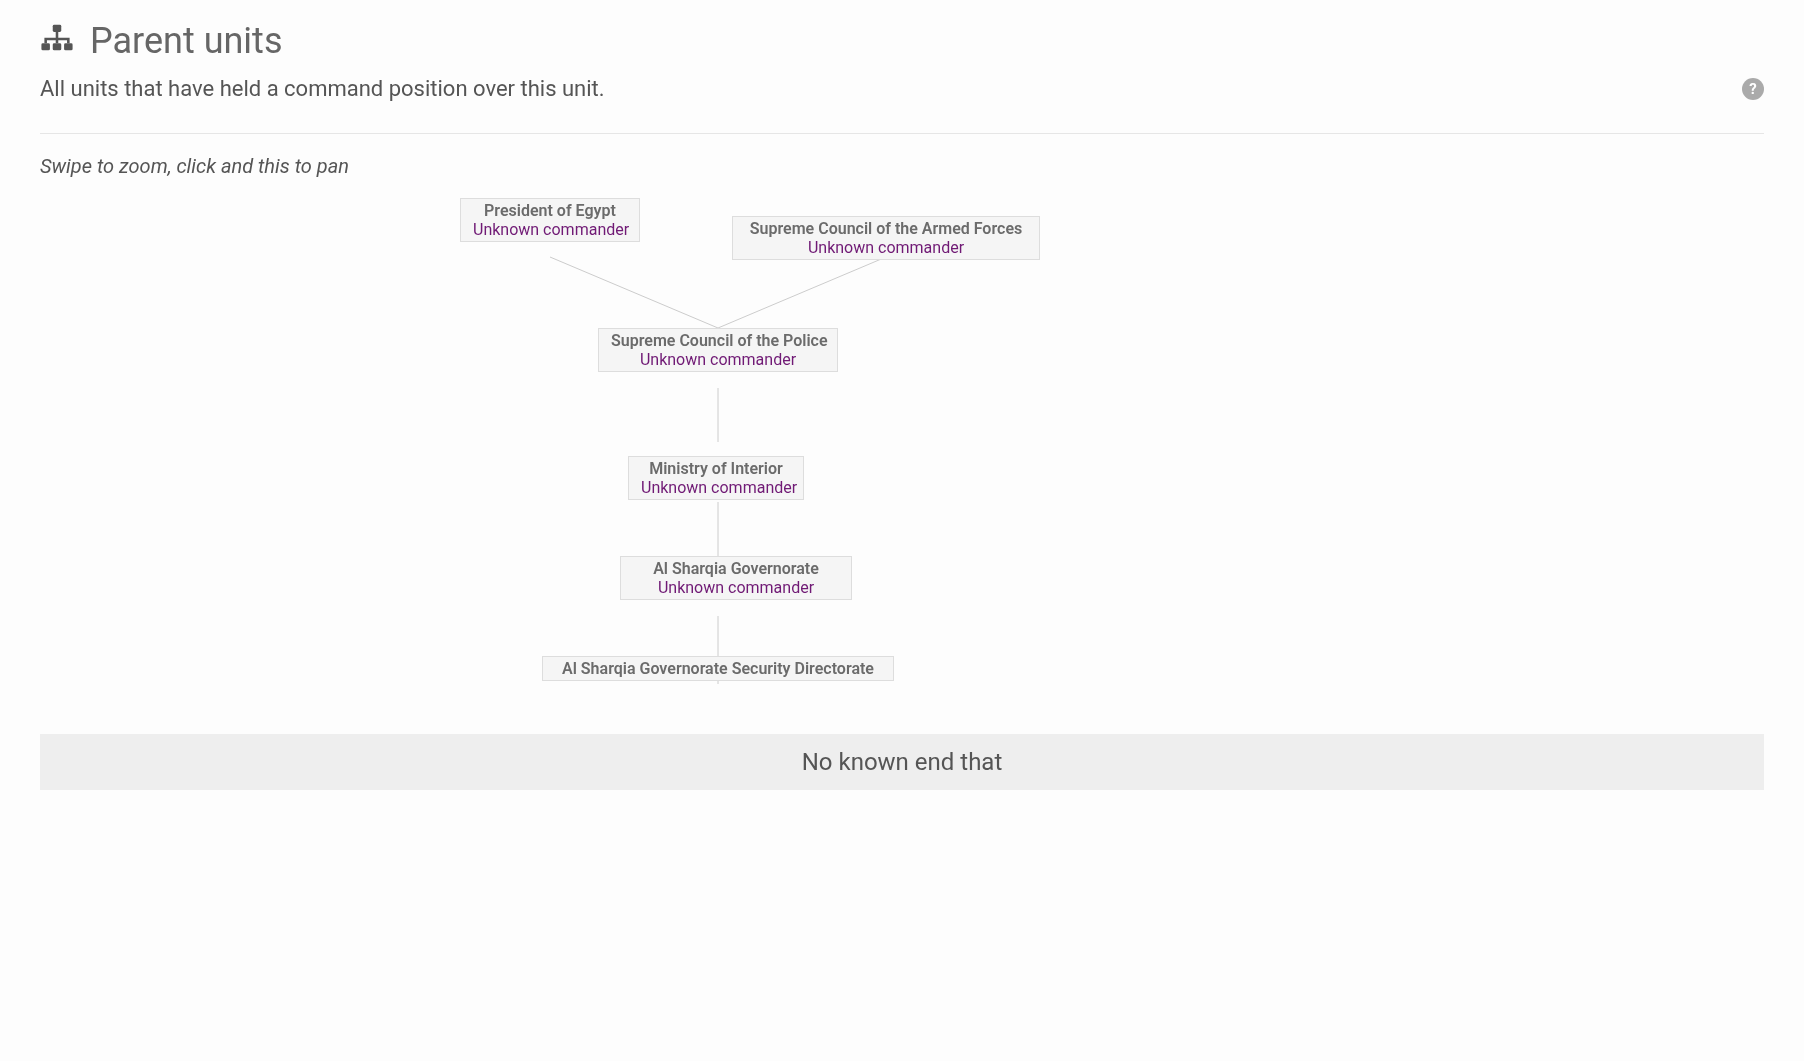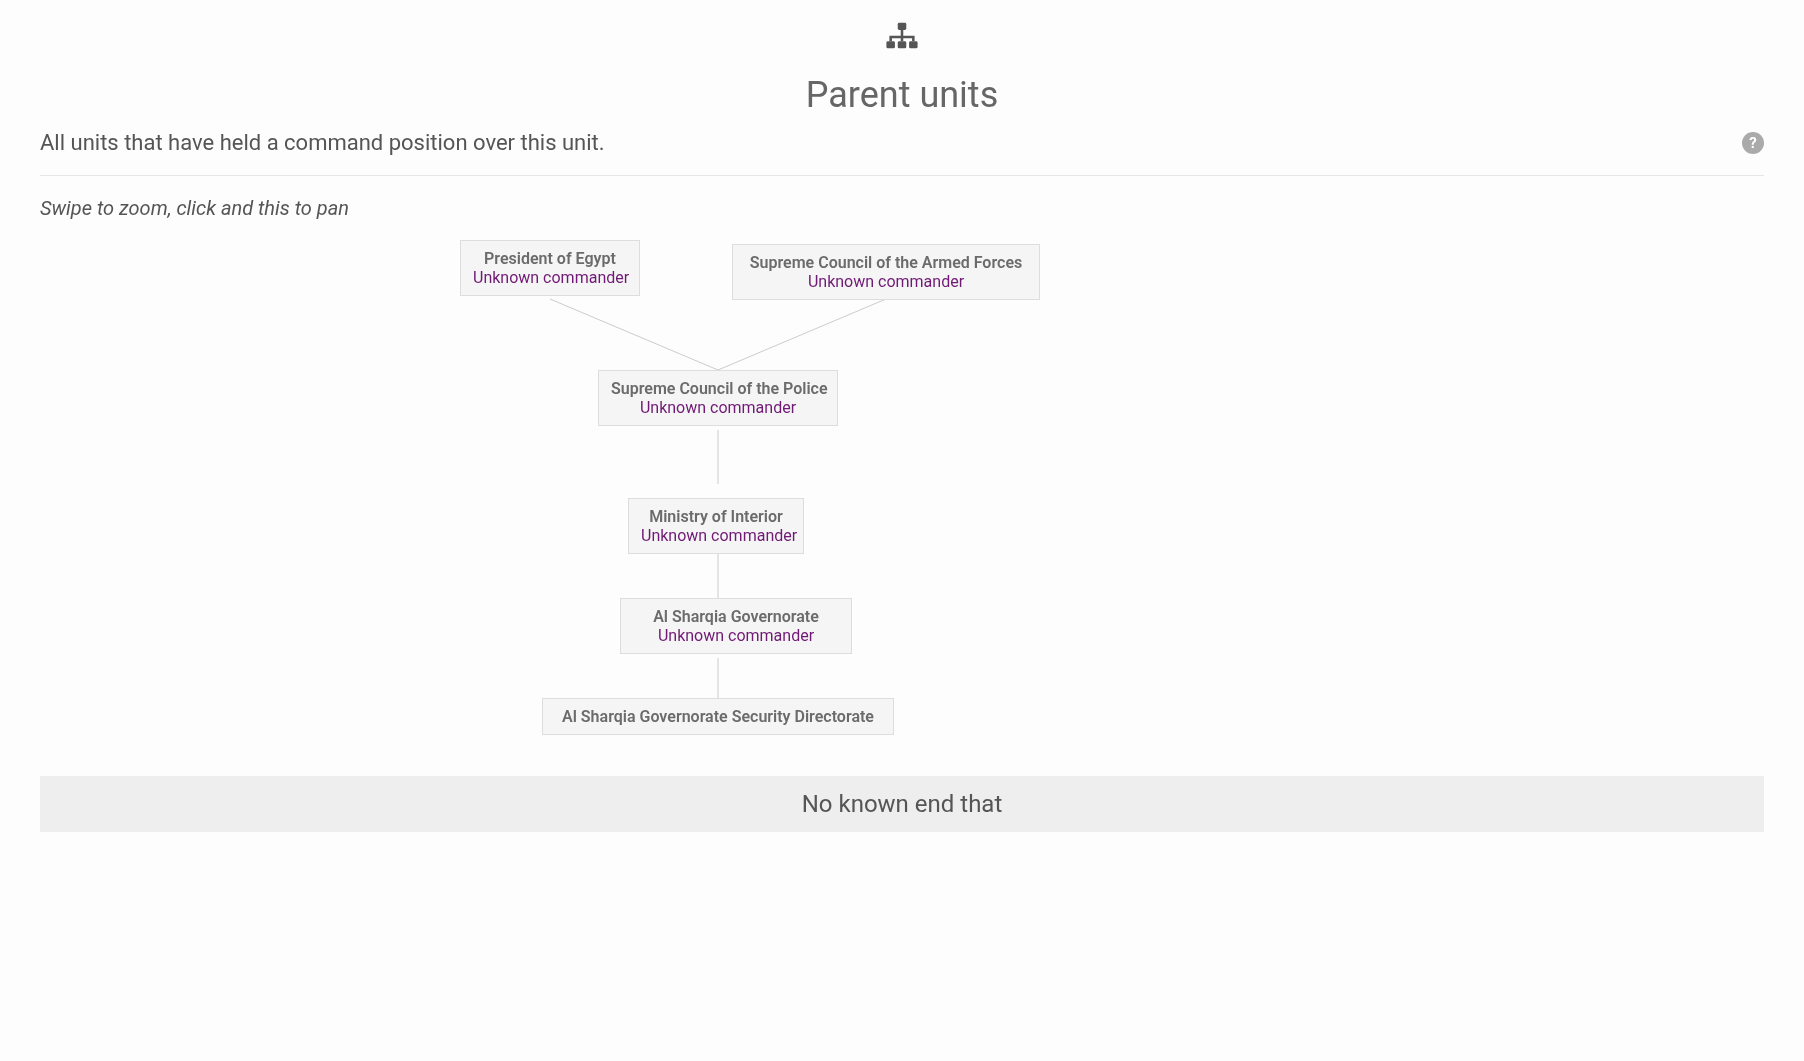--- a/index.html
+++ b/index.html
@@ -10,36 +10,35 @@
     padding: 20px 40px;
     width: 1804px;
   }
   .header {
     margin-bottom: 10px;
   }
   .header-title {
     display: flex;
     align-items: center;
     gap: 16px;
-    flex-direction: column;
   }
   .header-title h1 {
     font-size: 36px;
     font-weight: 400;
     color: #666;
   }
   .sitemap-icon {
     color: #555;
   }
   .subtitle-row {
     display: flex;
     justify-content: space-between;
     align-items: center;
     margin-top: 14px;
-    padding-bottom: 20px;
+    padding-bottom: 32px;
     border-bottom: 1px solid #e6e6e6;
   }
   .subtitle {
     font-size: 22px;
     color: #555;
     font-weight: 400;
   }
   .help-icon {
     width: 22px;
     height: 22px;
@@ -69,21 +68,21 @@
     position: absolute;
     top: 0; left: 0;
     width: 100%;
     height: 100%;
     pointer-events: none;
   }
   .node {
     position: absolute;
     background: #f5f5f5;
     border: 1px solid #ddd;
-    padding: 8px 12px;
+    padding: 2px 12px;
     text-align: center;
     cursor: pointer;
   }
   .node-title {
     font-weight: 600;
     color: #6b6b6b;
     font-size: 16px;
     white-space: nowrap;
   }
   .node-sub {
@@ -131,21 +130,21 @@
     <line x1="678" y1="200" x2="678" y2="254" stroke="#ccc" stroke-width="1"></line>
     <line x1="678" y1="314" x2="678" y2="368" stroke="#ccc" stroke-width="1"></line>
     <line x1="678" y1="428" x2="678" y2="496" stroke="#ccc" stroke-width="1"></line>
   </svg>
 
   <div class="node" style="left:420px; top:10px; width:180px;">
     <div class="node-title">President of Egypt</div>
     <div class="node-sub">Unknown commander</div>
   </div>
 
-  <div class="node" style="left:692px; top:14px; width:308px;">
+  <div class="node" style="left:692px; top:28px; width:308px;">
     <div class="node-title">Supreme Council of the Armed Forces</div>
     <div class="node-sub">Unknown commander</div>
   </div>
 
   <div class="node" style="left:558px; top:140px; width:240px;">
     <div class="node-title">Supreme Council of the Police</div>
     <div class="node-sub">Unknown commander</div>
   </div>
 
   <div class="node" style="left:588px; top:268px; width:176px;">

